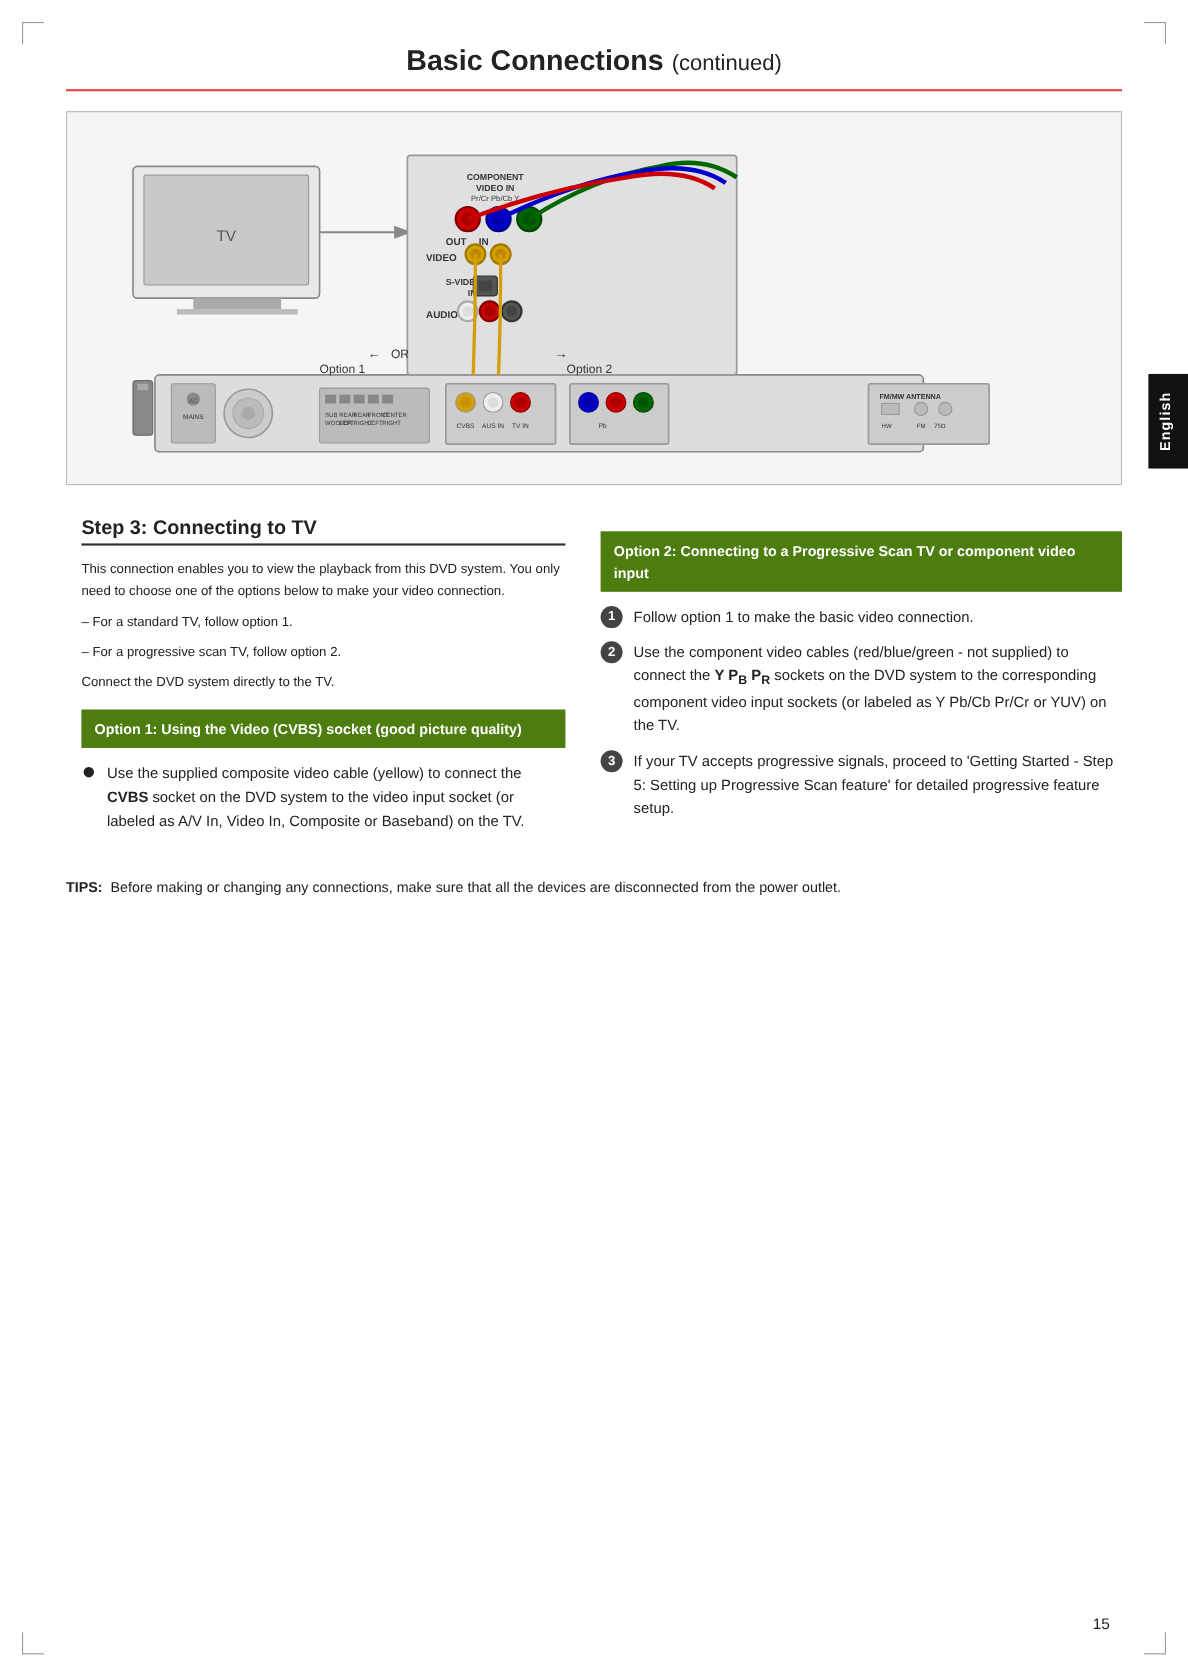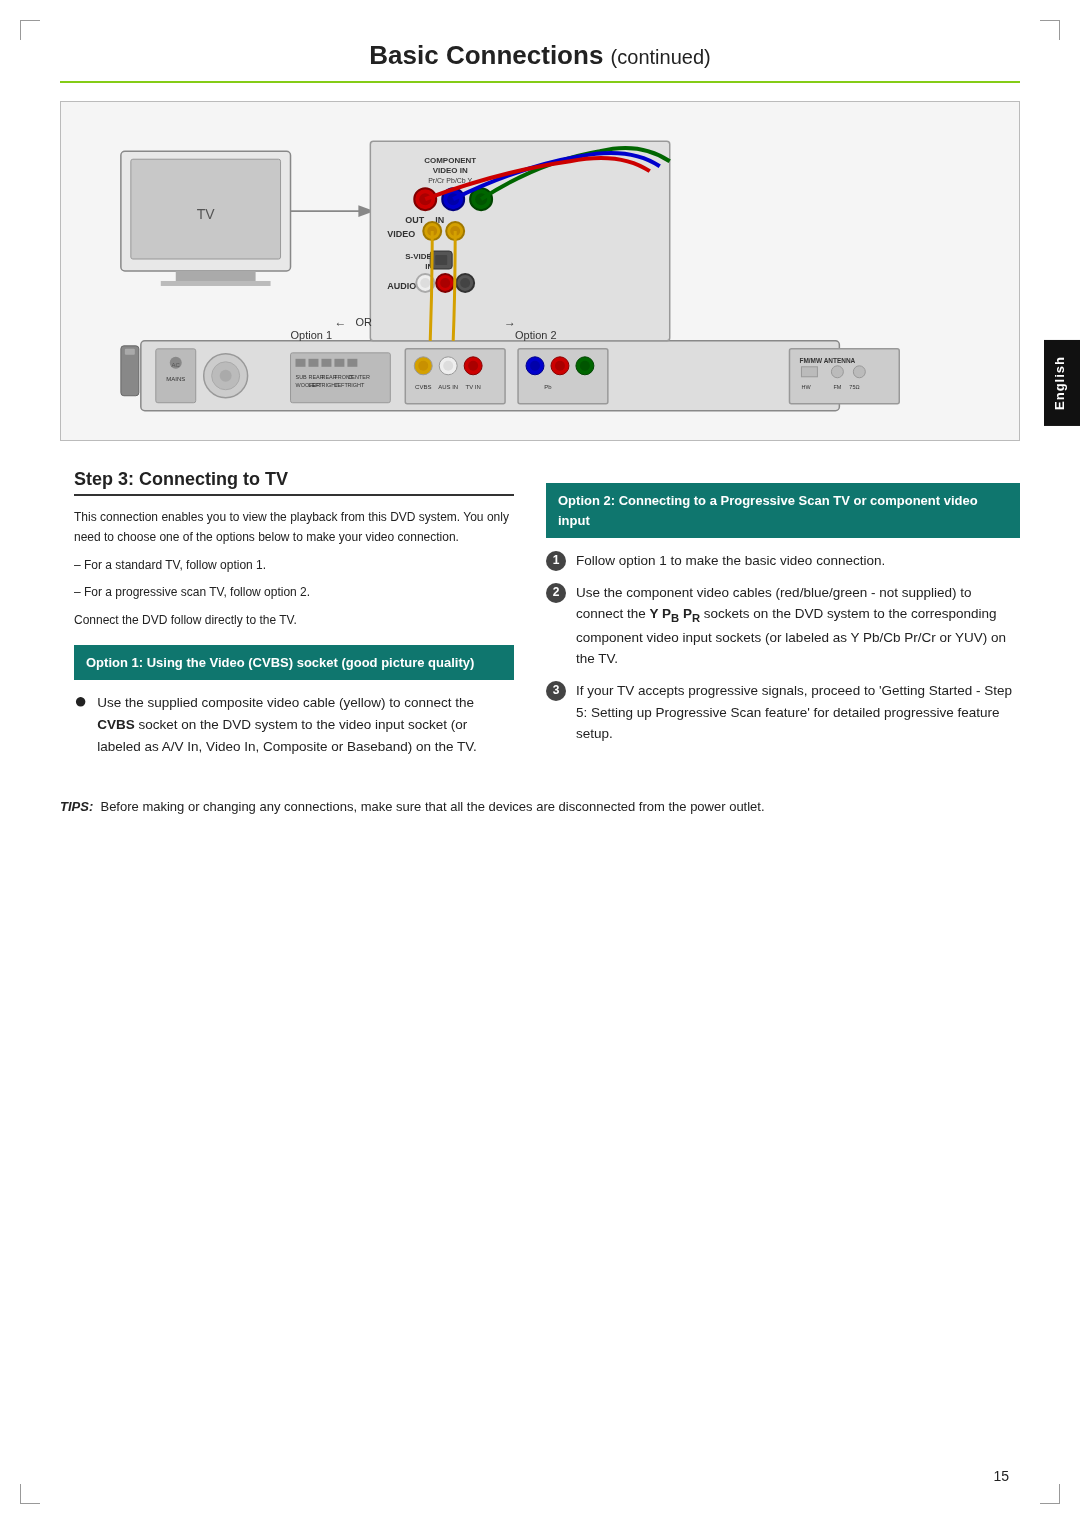--- a/index.html
+++ b/index.html
@@ -47,21 +47,21 @@
       transform: rotate(180deg);
       padding: 16px 8px;
       letter-spacing: 1px;
     }
 
     
     .page-title {
       text-align: center;
       font-size: 26px;
       font-weight: bold;
-      border-bottom: 2px solid #84cc16;
+      border-bottom: 2px solid #ef4444;
       padding-bottom: 10px;
       margin-bottom: 18px;
     }
     .page-title span.normal {
       font-weight: normal;
       font-size: 20px;
     }
 
     
     .diagram-area {
@@ -111,21 +111,21 @@
 
     .important-heading {
       font-weight: bold;
       font-size: 13.5px;
       margin-top: 14px;
       margin-bottom: 2px;
     }
 
     
     .option-box {
-      background: #0f766e;
+      background: #4d7c0f;
       color: #fff;
       font-size: 13px;
       font-weight: bold;
       padding: 8px 12px;
       margin-bottom: 12px;
       margin-top: 14px;
       line-height: 1.5;
     }
 
     
@@ -168,21 +168,20 @@
       margin-top: 1px;
     }
 
     
     .tips-footer {
       margin-top: 30px;
       font-size: 13px;
       line-height: 1.6;
     }
     .tips-footer .tips-label {
-      font-style: italic;
       font-weight: bold;
     }
 
     
     .page-number {
       position: absolute;
       bottom: 40px;
       right: 71px;
       font-size: 14px;
     }
@@ -342,21 +341,21 @@
   <div class="two-col">
 
     <div class="col-left">
       <div class="step-heading">Step 3:  Connecting to TV</div>
 
       <p class="body-text">This connection enables you to view the playback from this DVD system. You only need to choose one of the options below to make your video connection.</p>
 
       <p class="body-text">– For a standard TV, follow option 1.</p>
       <p class="body-text">– For a progressive scan TV, follow option 2.</p>
 
-      <p class="body-text">Connect the DVD follow directly to the TV.</p>
+      <p class="body-text">Connect the DVD system directly to the TV.</p>
 
       <div class="option-box">Option 1: Using the Video (CVBS) socket (good picture quality)</div>
 
       <div class="bullet-item">
         <span class="bullet-dot">●</span>
         <span>
           Use the supplied composite video cable (yellow) to connect the <b>CVBS</b> socket on the DVD system to the video input socket (or labeled as A/V In, Video In, Composite or Baseband) on the TV.
         </span>
       </div>
     </div>

